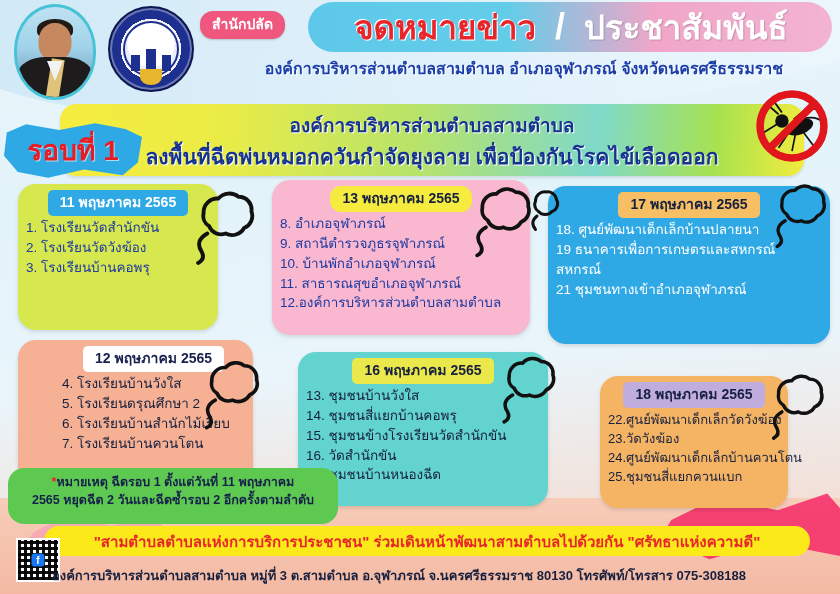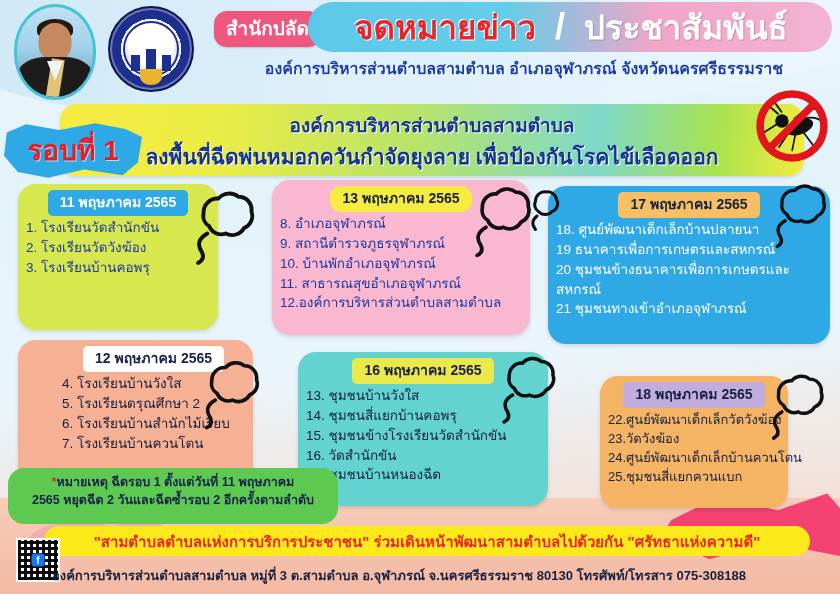--- a/index.html
+++ b/index.html
@@ -104,23 +104,23 @@
     position: absolute; left: 50%; top: 46px; transform: translateX(-50%);
     width: 22px; height: 16px; border-radius: 0 0 50% 50%;
     background: #e8b62c;
   }
   .seal-ring-text {
     position: absolute; inset: 0; border-radius: 50%;
     box-shadow: inset 0 0 0 2px rgba(255,255,255,.35);
   }
 
   .badge-office {
-    position: absolute; left: 214px; top: 11px;
+    position: absolute; left: 200px; top: 11px;
     background: #f0577e; color: #fff;
-    font-size: 19px; font-weight: bold;
+    font-size: 14px; font-weight: bold;
     padding: 2px 12px 4px; border-radius: 13px;
     white-space: nowrap;
     box-shadow: 0 1px 2px rgba(0,0,0,.18);
   }
   .title-pill {
     position: absolute; left: 308px; top: 2px;
     width: 524px; height: 50px; border-radius: 25px;
     background: linear-gradient(90deg, #5ec8ea 0%, #63cde9 38%, #f0a6c8 66%, #f3b3d2 100%);
   }
   .title-text {
@@ -389,21 +389,20 @@
     </ul>
   </div>
 
   <div class="card c5">
     <div class="date-wrap">
       <span class="card-date">17 พฤษภาคม 2565</span>
     </div>
     <ul>
       <li>18. ศูนย์พัฒนาเด็กเล็กบ้านปลายนา</li>
       <li>19 ธนาคารเพื่อการเกษตรและสหกรณ์</li>
-      <li>20 ชุมชนข้างธนาคารเพื่อการเกษตรและ</li>
       <li>สหกรณ์</li>
       <li>21 ชุมชนทางเข้าอำเภอจุฬาภรณ์</li>
     </ul>
   </div>
 
   <div class="card c6">
     <div class="date-wrap">
       <span class="card-date">18 พฤษภาคม 2565</span>
     </div>
     <ul>

